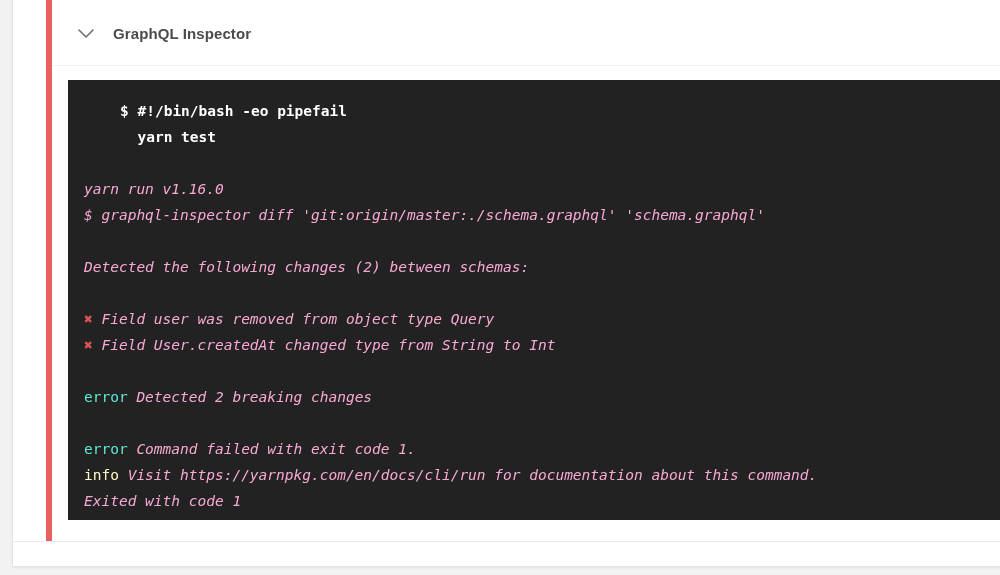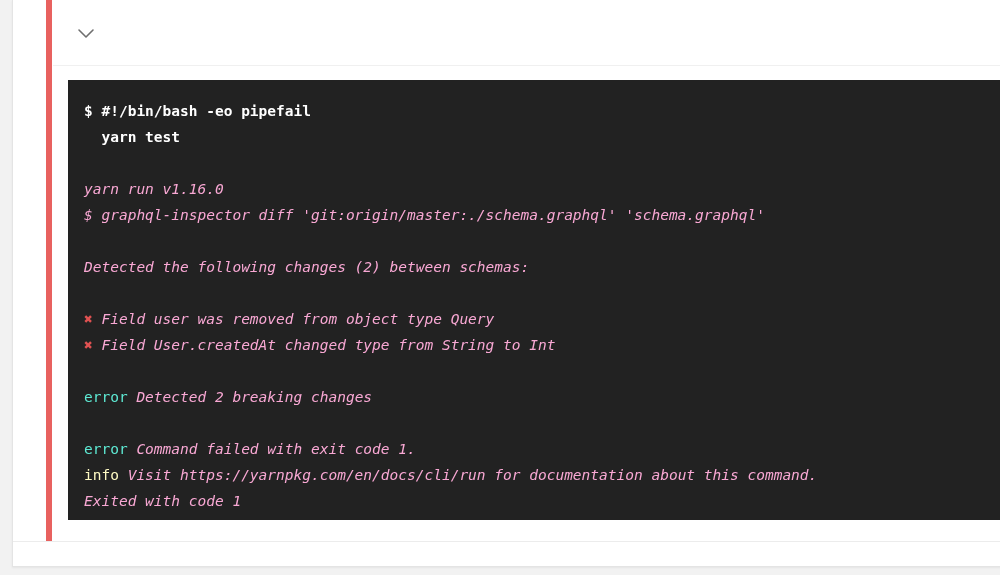--- a/index.html
+++ b/index.html
@@ -99,21 +99,21 @@
     color: #e6e6e6;
     white-space: pre;
   }
 
   .log-line {
     white-space: pre;
     min-height: 26px;
   }
   .log-line.blank { min-height: 26px; }
 
-  .cmd        { color: #ffffff; font-weight: bold; }
+  .cmd        { color: #ffffff; font-weight: bold; margin-left: 36px; }
   .plain      { color: #f9a8d4; font-style: italic; }
   .err-tag    { color: #5eead4; }
   .info-tag   { color: #fef9c3; }
   .xmark      { color: #e05252; font-weight: bold; }
 
   
   .card-footer {
     position: absolute;
     left: 0;
     top: 541px;
@@ -143,20 +143,21 @@
   <div class="build-card">
 
     <div class="status-rail"></div>
 
     <div class="job-header">
       <span class="chevron-icon">
         <svg width="24" height="24" viewBox="0 0 24 24" fill="none" stroke="#6f6f6f" stroke-width="1.6" stroke-linecap="round" stroke-linejoin="round">
           <polyline points="5,9 12,16 19,9"></polyline>
         </svg>
       </span>
+      <span class="job-title">GraphQL Inspector</span>
     </div>
 
     <div class="terminal">
       <div class="log" id="log-body"><div class="log-line"><span class="cmd">$ #!/bin/bash -eo pipefail</span></div><div class="log-line"><span class="cmd">  yarn test</span></div><div class="log-line blank">&nbsp;</div><div class="log-line"><span class="plain">yarn run v1.16.0</span></div><div class="log-line"><span class="plain">$ graphql-inspector diff 'git:origin/master:./schema.graphql' 'schema.graphql'</span></div><div class="log-line blank">&nbsp;</div><div class="log-line"><span class="plain">Detected the following changes (2) between schemas:</span></div><div class="log-line blank">&nbsp;</div><div class="log-line"><span class="xmark">✖</span><span class="plain"> Field user was removed from object type Query</span></div><div class="log-line"><span class="xmark">✖</span><span class="plain"> Field User.createdAt changed type from String to Int</span></div><div class="log-line blank">&nbsp;</div><div class="log-line"><span class="err-tag">error</span><span class="plain"> Detected 2 breaking changes</span></div><div class="log-line blank">&nbsp;</div><div class="log-line"><span class="err-tag">error</span><span class="plain"> Command failed with exit code 1.</span></div><div class="log-line"><span class="info-tag">info</span><span class="plain"> Visit https://yarnpkg.com/en/docs/cli/run for documentation about this command.</span></div><div class="log-line"><span class="plain">Exited with code 1</span></div></div>
     </div>
 
     <div class="card-footer"></div>
 
   </div>
 </div>

